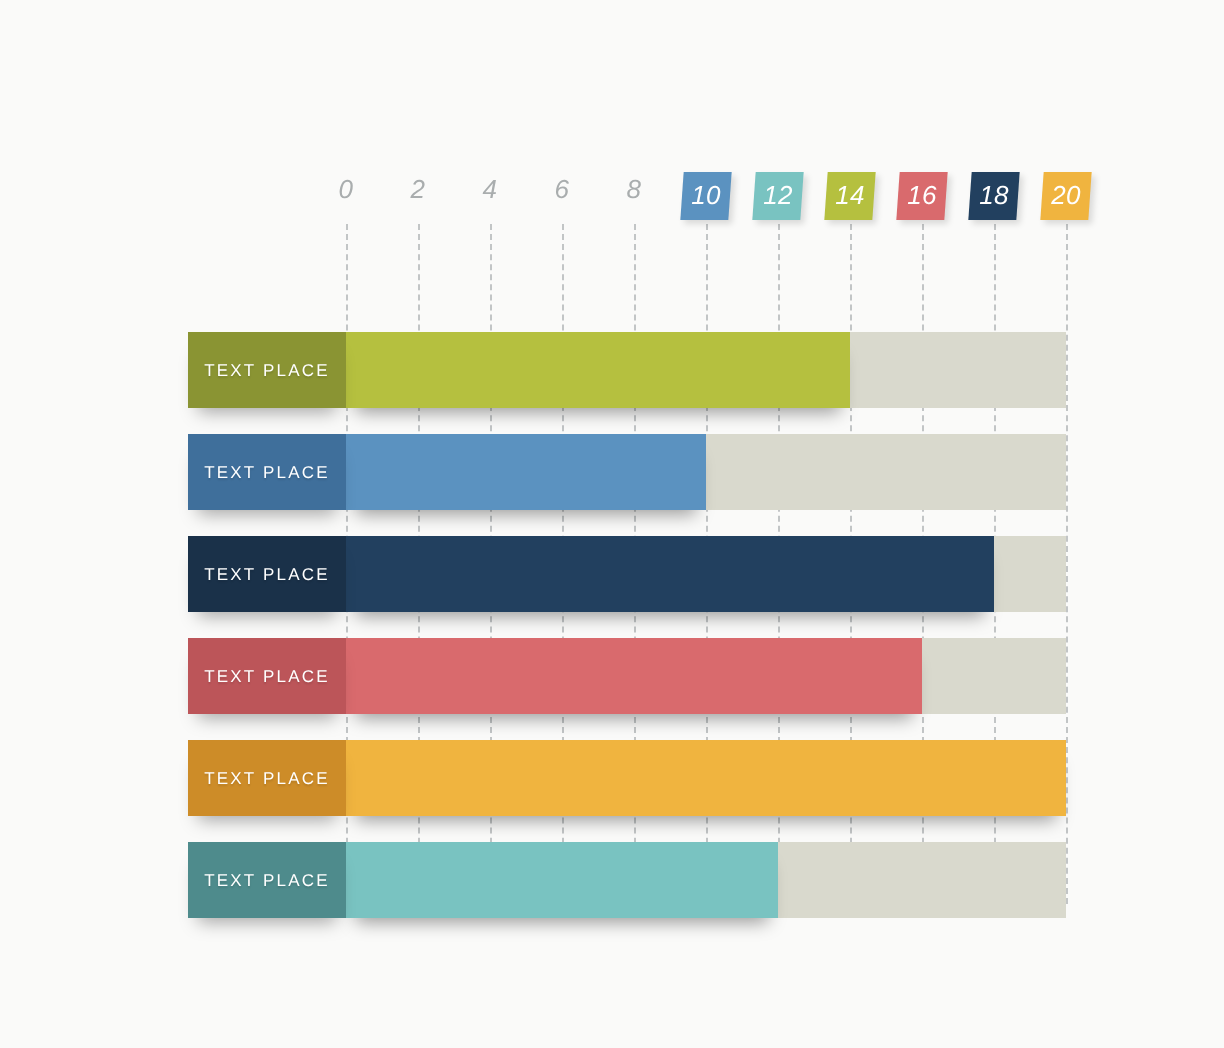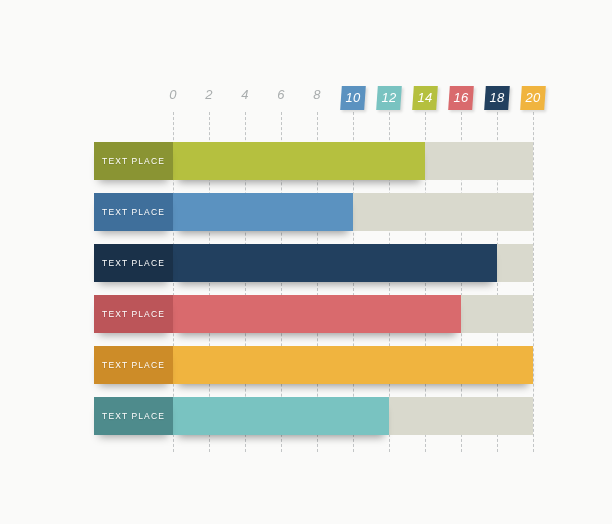--- a/index.html
+++ b/index.html
@@ -27,21 +27,21 @@
   }
   .tick.badge{
     top:86px;width:24px;height:24px;line-height:24px;
     color:#ffffff;font-size:13px;font-weight:400;
     transform:skewX(-4deg);
     box-shadow:2px 2px 3px rgba(0,0,0,.13);
   }
   .tick.badge span{display:block;transform:skewX(4deg);}
 
   
-  .row{position:absolute;height:27px;}
+  .row{position:absolute;height:27px;margin-top:24px;}
   .track{
     position:absolute;left:173px;top:0;height:38px;
     background:#d9d9cd;
   }
   .bar{
     position:absolute;left:173px;top:0;height:38px;
     box-shadow:0 7px 9px -5px rgba(0,0,0,.40);
   }
   .label-block{
     position:absolute;left:94px;top:0;width:79px;height:38px;

